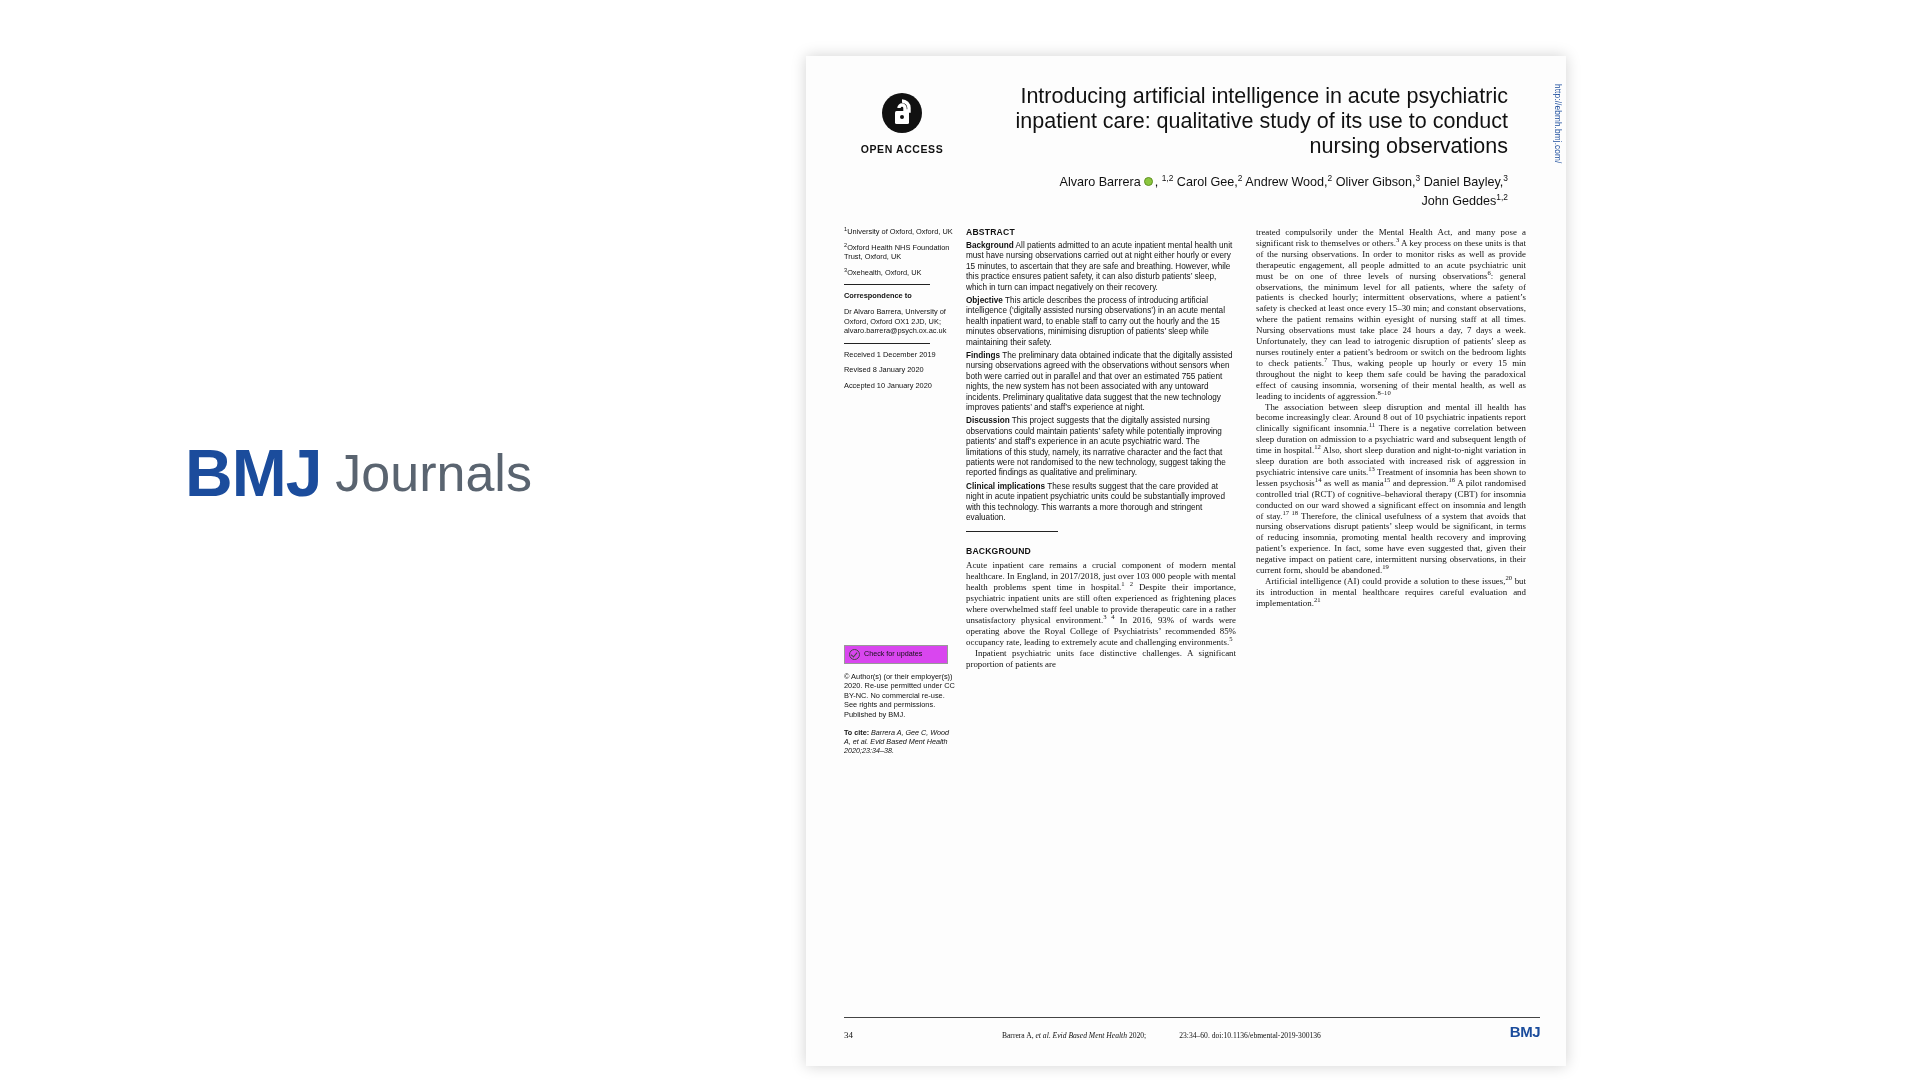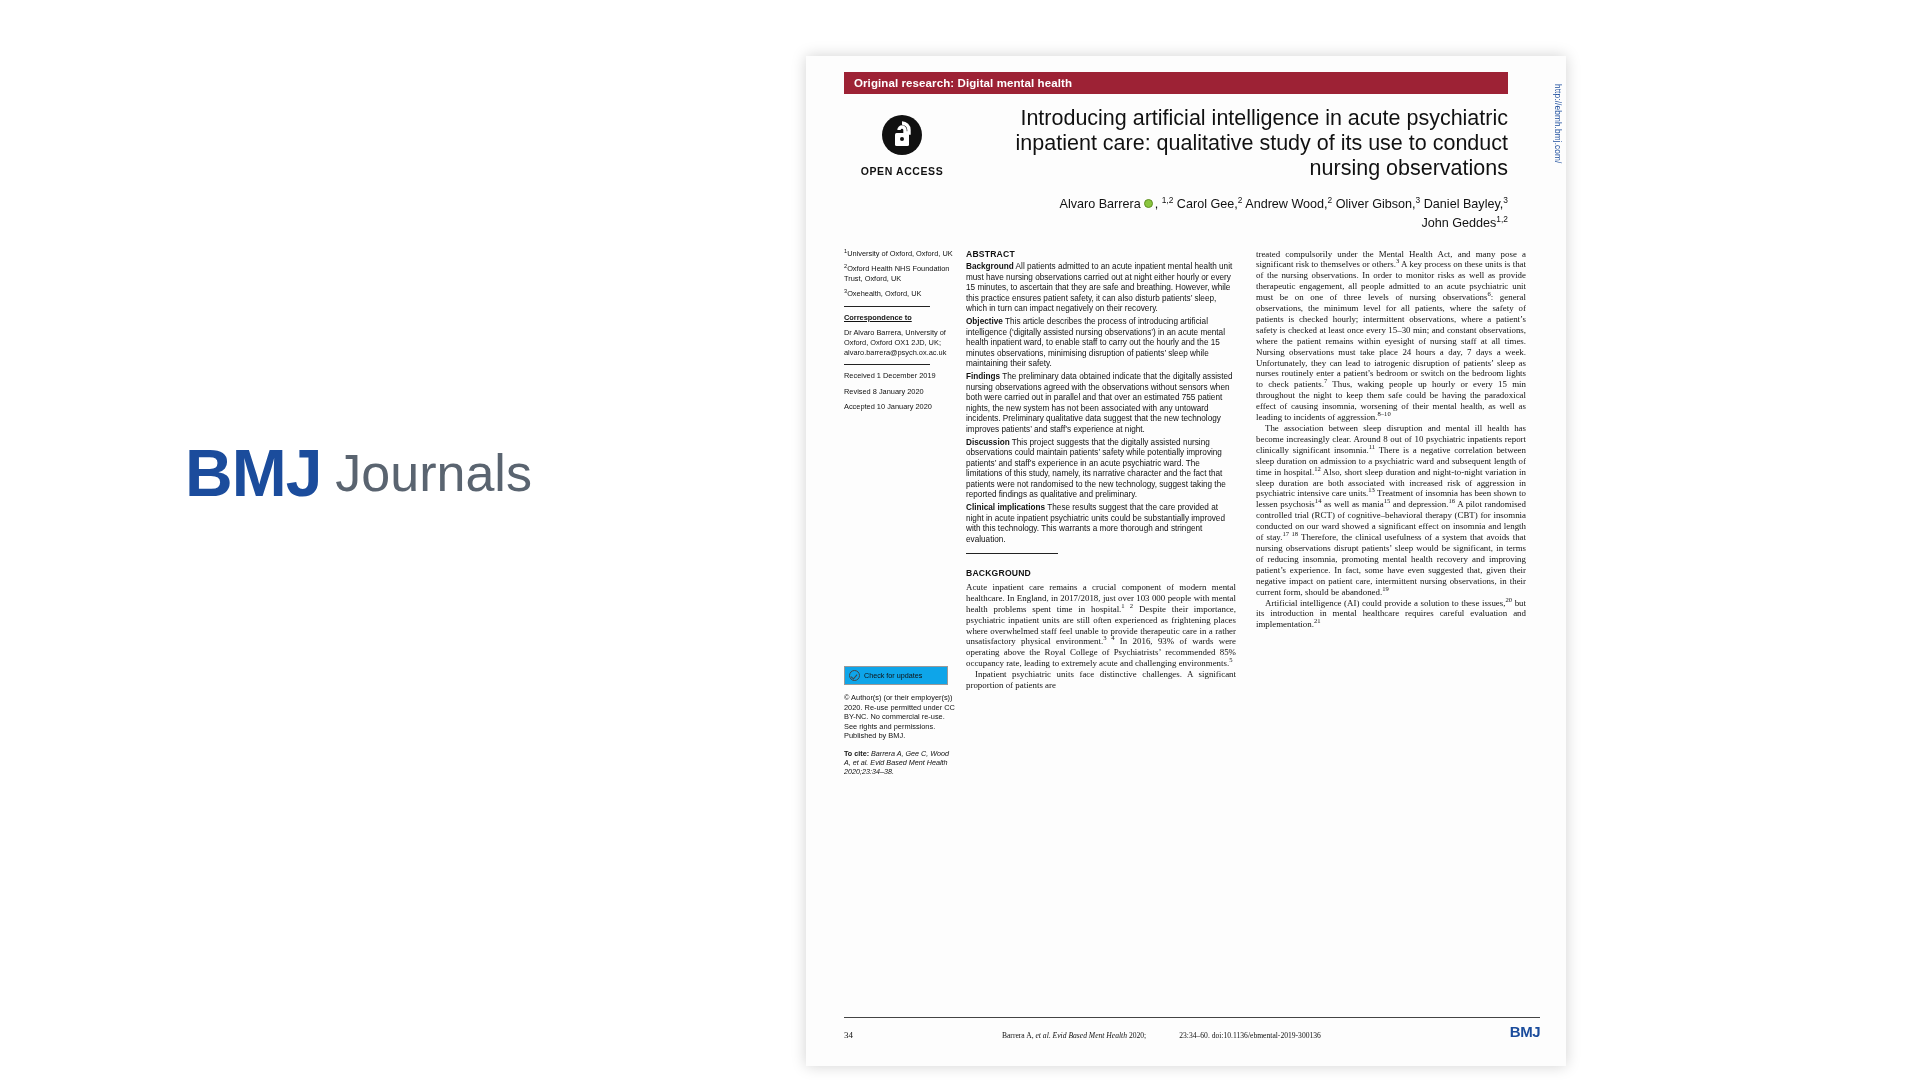--- a/index.html
+++ b/index.html
@@ -158,21 +158,21 @@
     line-height: 9.6px;
     color: #111;
   }
   .col-left sup { font-size: 5.6px; }
   .col-left p { margin: 0 0 6px 0; }
   .col-left .rule {
     border-top: 1px solid #222;
     margin: 7px 0 6px 0;
     width: 86px;
   }
-  .col-left .bold { font-weight: bold; text-decoration: underline; }
+  .col-left .bold { font-weight: bold; }
 
   .col-mid, .col-right {
     flex: 1 1 0;
     font-family: "Liberation Serif", serif;
     font-size: 8.9px;
     line-height: 10.9px;
     color: #111;
     text-align: justify;
   }
   .col-mid { padding-right: 14px; }
@@ -198,21 +198,21 @@
     margin: 8px 0 14px 0;
     width: 92px;
   }
   .col-mid p.para, .col-right p.para { margin: 0; text-indent: 9px; }
   .col-mid p.para.first, .col-right p.para.first { text-indent: 0; }
   sup { font-size: 6.6px; vertical-align: super; line-height: 0; }
 
   
   .cfu {
     border: 1px solid #999;
-    background: #0ea5e9;
+    background: #d946ef;
     width: 104px;
     box-sizing: border-box;
     padding: 3px 4px;
     font-size: 7.2px;
     display: flex;
     align-items: center;
     gap: 4px;
     margin: 8px 0 8px 0;
     color: #111;
   }
@@ -284,21 +284,20 @@
   <div class="page">
 
     <div class="sidenote">
       <span>
         <a href="#">http://ebmh.bmj.com/</a>
       </span>
     </div>
 
     <div class="page-inner">
 
-      <div class="redbar">Original research: Digital mental health</div>
 
       <div class="head-row">
         <div class="oa-block">
           <span class="oa-lock">
             <svg width="42" height="42" viewBox="0 0 42 42">
               <circle cx="21" cy="21" r="20" fill="#111"></circle>
               <path d="M21 9 a7 7 0 0 1 7 7 v3 h-4 v-3 a3 3 0 0 0 -6 0" fill="none" stroke="#fff" stroke-width="3.4"></path>
               <rect x="14" y="19" width="14" height="13" rx="1.5" fill="#fff"></rect>
               <circle cx="21" cy="25" r="2" fill="#111"></circle>
             </svg>

